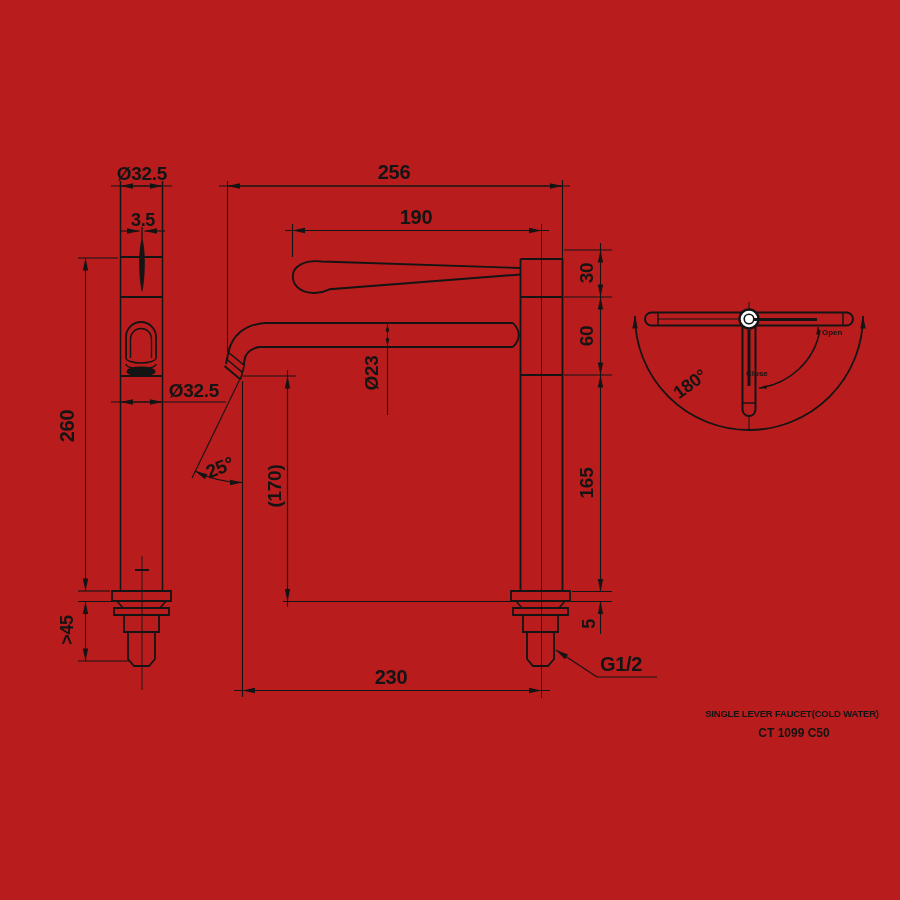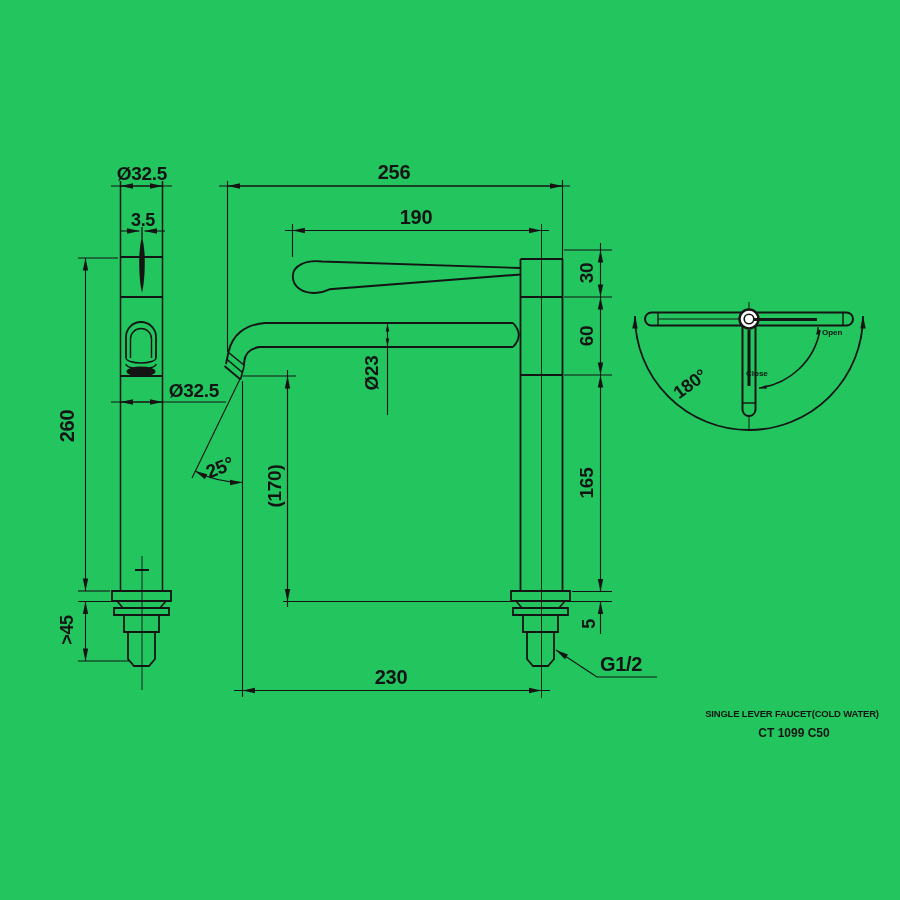--- a/index.html
+++ b/index.html
@@ -1,16 +1,16 @@
 <!DOCTYPE html>
 <html><head>
 <meta charset="utf-8">
 <style>
   html,body{margin:0;padding:0;background:#ffffff;}
-  .page{width:900px;height:900px;position:relative;background:#22c55e;overflow:hidden;}
+  .page{width:900px;height:900px;position:relative;background:#b91c1c;overflow:hidden;}
   svg{display:block;}
   .ln{stroke:#141414;fill:none;}
   .fill{fill:#141414;stroke:none;}
   .t{fill:#141414;font-family:"Liberation Sans",sans-serif;font-weight:bold;letter-spacing:-0.3px;}
   .t-sm{fill:#141414;font-family:"Liberation Sans",sans-serif;font-weight:bold;}
 </style>
 </head>
 <body>
 
 <div class="page">

